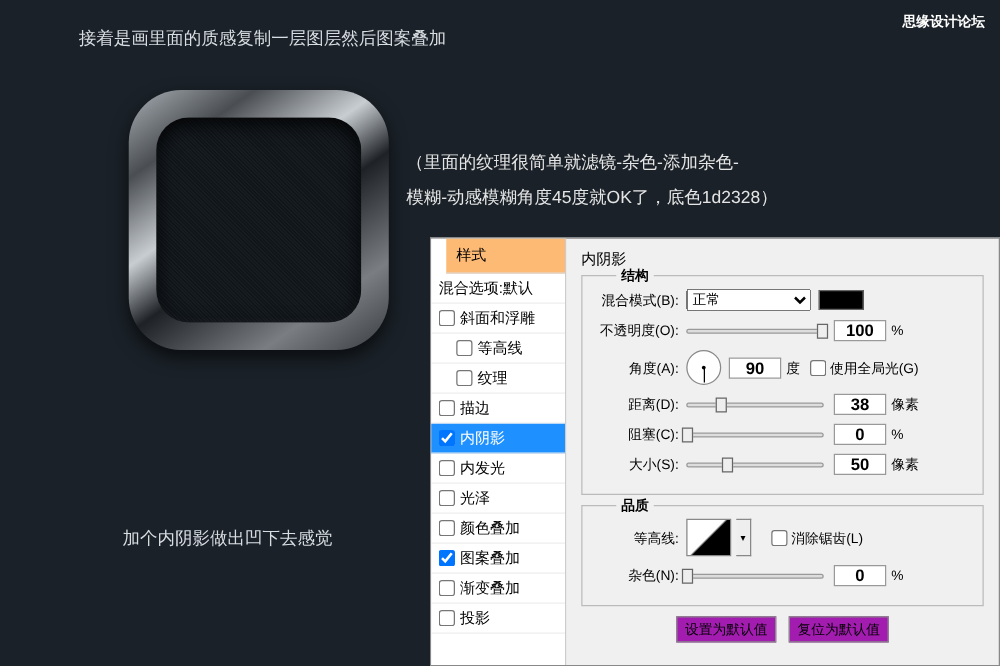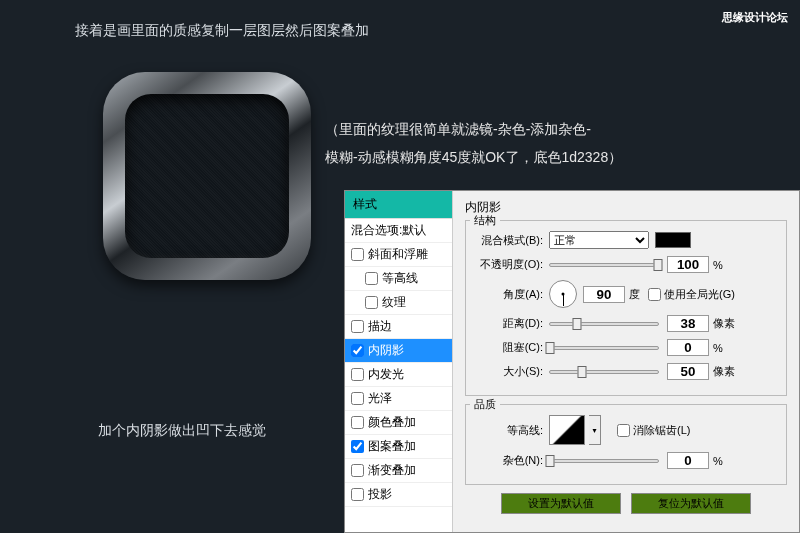--- a/index.html
+++ b/index.html
@@ -1,51 +1,51 @@
 <!DOCTYPE html>
 <html><head>
 <meta charset="utf-8">
 <style>
 * { margin: 0; padding: 0; box-sizing: border-box; font-family: "Microsoft YaHei", SimSun, sans-serif; }
 body { background: #1a2128; width: 800px; height: 533px; overflow: hidden; position: relative; }
-.top-text { position: absolute; top: 22px; left: 75px; color: #d8dde2; font-size: 14px; }
+.top-text { position: absolute; top: 22px; left: 63px; color: #d8dde2; font-size: 14px; }
 .watermark { position: absolute; top: 10px; right: 12px; color: #fff; font-size: 11px; font-weight: bold; }
 .icon-preview { position: absolute; top: 72px; left: 103px; width: 208px; height: 208px; border-radius: 42px; background: linear-gradient(145deg,#a9afb5 0%,#4a4e52 20%,#c8cdd2 40%,#1e2226 55%,#7a7e83 80%,#383c40 100%); box-shadow: 0 6px 14px rgba(0,0,0,0.6); }
 .icon-inner { position: absolute; top: 22px; left: 22px; right: 22px; bottom: 22px; border-radius: 26px; background: #14191e; box-shadow: inset 0 5px 15px rgba(0,0,0,0.9), inset 0 -2px 5px rgba(255,255,255,0.05); background-image: repeating-linear-gradient(45deg,#171c21 0px,#171c21 1px,#10151a 1px,#10151a 2px); }
 .desc-text { position: absolute; top: 115px; left: 325px; color: #e5e5e5; font-size: 14px; line-height: 28px; }
 .bottom-text { position: absolute; top: 422px; left: 98px; color: #d8dde2; font-size: 14px; }
 .panel { position: absolute; top: 190px; left: 344px; width: 456px; height: 343px; background: #f0f0f0; border: 1px solid #888; font-size: 12px; display: flex; }
 .style-list { width: 108px; border-right: 1px solid #ccc; background: #fff; }
-.style-header { padding: 5px 8px; border-bottom: 1px solid #ddd; background: #14b8a6; }
+.style-header { padding: 5px 8px; border-bottom: 1px solid #ddd; background: #fdba74; margin-left: 12px; }
 .style-item { padding: 3px 6px; display: flex; align-items: center; border-bottom: 1px solid #eee; cursor: pointer; }
 .style-item.sub { padding-left: 20px; }
 .style-item.selected { background: #1e90ff; color: #fff; }
 .style-item input[type=checkbox] { margin-right: 4px; }
 .settings { flex: 1; padding: 8px 12px; }
 .group-title { font-size: 12px; margin-bottom: 4px; }
 .fieldset { border: 1px solid #bbb; padding: 10px 8px 8px; margin-bottom: 8px; position: relative; }
-.fieldset-label { position: absolute; top: -8px; left: 4px; background: #f0f0f0; padding: 0 4px; font-size: 11px; }
+.fieldset-label { position: absolute; top: -8px; left: 27px; background: #f0f0f0; padding: 0 4px; font-size: 11px; font-weight: bold; }
 .row { display: flex; align-items: center; margin-bottom: 7px; font-size: 11px; }
 .row-label { width: 75px; text-align: right; padding-right: 6px; }
 .row select, .row input[type=text] { font-size: 11px; }
 .row select { width: 100px; height: 18px; }
 .swatch { width: 36px; height: 16px; background: #000; border: 1px solid #666; margin-left: 6px; }
 .slider { flex: 1; max-width: 110px; height: 4px; background: #ddd; border: 1px solid #999; position: relative; margin-right: 8px; border-radius: 2px; }
 .slider-thumb { position: absolute; top: -5px; width: 9px; height: 12px; background: #eee; border: 1px solid #666; transform: translateX(-50%); }
 .num-input { width: 42px; height: 17px; border: 1px solid #999; text-align: center; background: #fff; font-weight: bold; }
 .unit { margin-left: 4px; }
 .angle-dial { width: 28px; height: 28px; border: 1px solid #888; border-radius: 50%; background: #fff; position: relative; margin-right: 6px; }
 .angle-hand { position: absolute; left: 50%; top: 50%; width: 1px; height: 12px; background: #000; transform-origin: top; transform: rotate(0deg); }
 .angle-center { position: absolute; left: 50%; top: 50%; width: 3px; height: 3px; background: #000; border-radius: 50%; transform: translate(-50%,-50%); }
 .chk { margin-left: 8px; display: flex; align-items: center; }
 .chk input { margin-right: 3px; }
 .contour-preview { width: 36px; height: 30px; border: 1px solid #888; background: linear-gradient(135deg,#fff 48%,#000 52%); margin-right: 4px; }
 .contour-arrow { width: 12px; height: 30px; border: 1px solid #888; border-left: none; display: flex; align-items: center; justify-content: center; font-size: 8px; margin-right: 8px; background: #eee; }
 .buttons { display: flex; gap: 10px; justify-content: center; margin-top: 8px; }
-.buttons button { font-size: 11px; padding: 2px 26px; background: #4d7c0f; border: 1px solid #888; cursor: pointer; }
+.buttons button { font-size: 11px; padding: 2px 6px; background: #a21caf; border: 1px solid #888; cursor: pointer; }
 </style>
 </head>
 <body>
 
 <div class="top-text">接着是画里面的质感复制一层图层然后图案叠加</div>
 <div class="watermark">思缘设计论坛</div>
 
 <div class="icon-preview">
   <div class="icon-inner"></div>
 </div>

